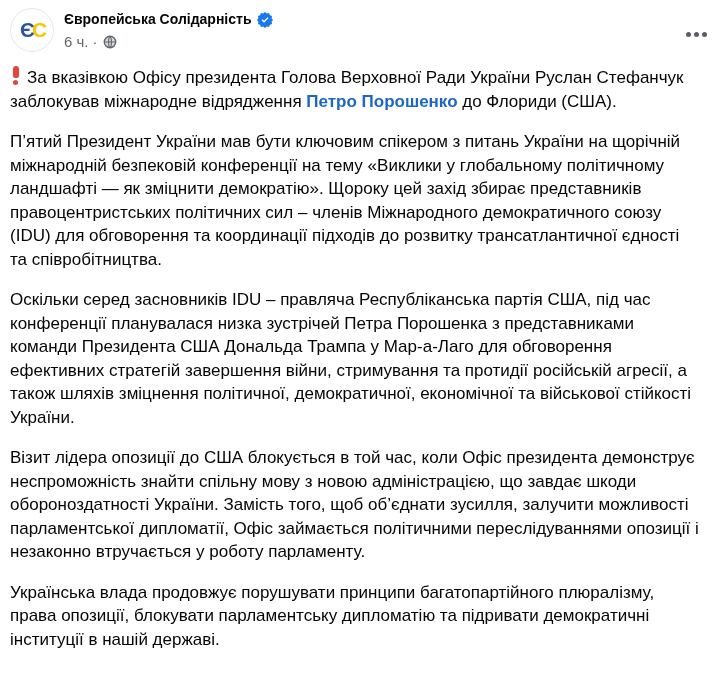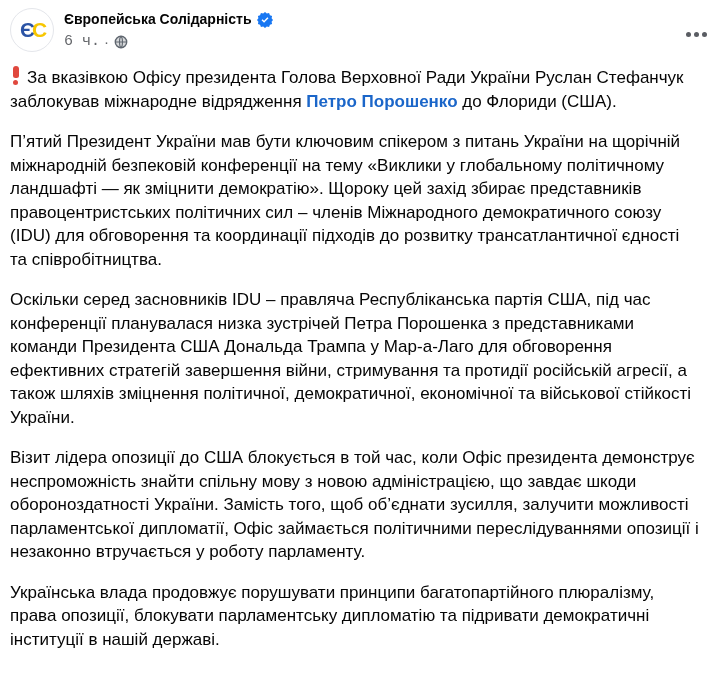--- a/index.html
+++ b/index.html
@@ -49,21 +49,21 @@
   }
   .verified { width: 16px; height: 16px; display: inline-block; }
 
   .meta-row {
     display: flex; align-items: center; gap: 4px;
     color: #65676b;
     font-size: 15px;
     margin-top: 3px;
     line-height: 18px;
   }
-  .meta-row .timestamp { cursor: pointer; font-family: Liberation Mono, monospace; }
+  .meta-row .timestamp { cursor: pointer; }
   .globe { width: 14px; height: 14px; display: inline-block; margin-left: 1px; }
 
   .menu-btn {
     position: absolute;
     right: 12px; top: 22px;
     width: 32px; height: 24px;
     display: flex; align-items: center; justify-content: center;
     gap: 3px;
     cursor: pointer;
     border-radius: 6px;

